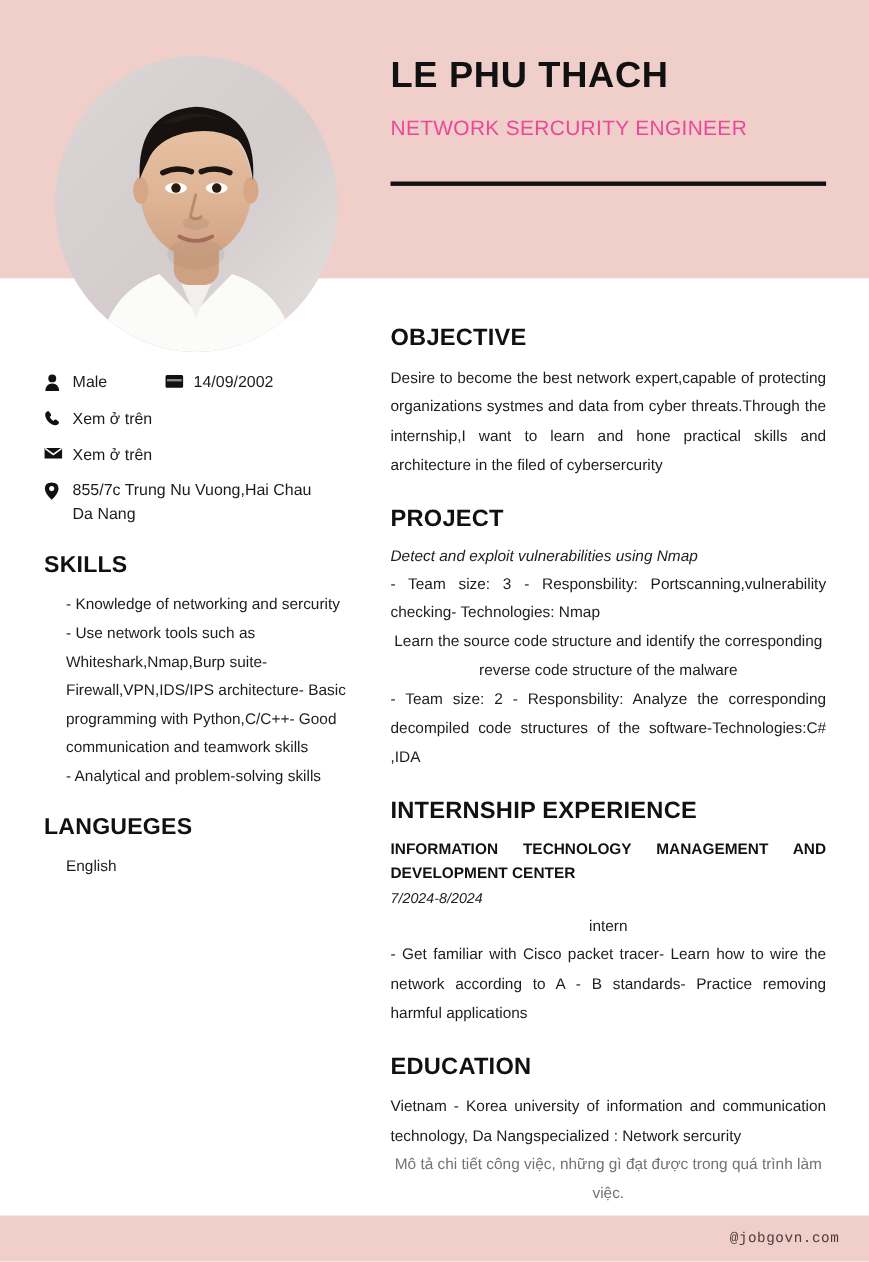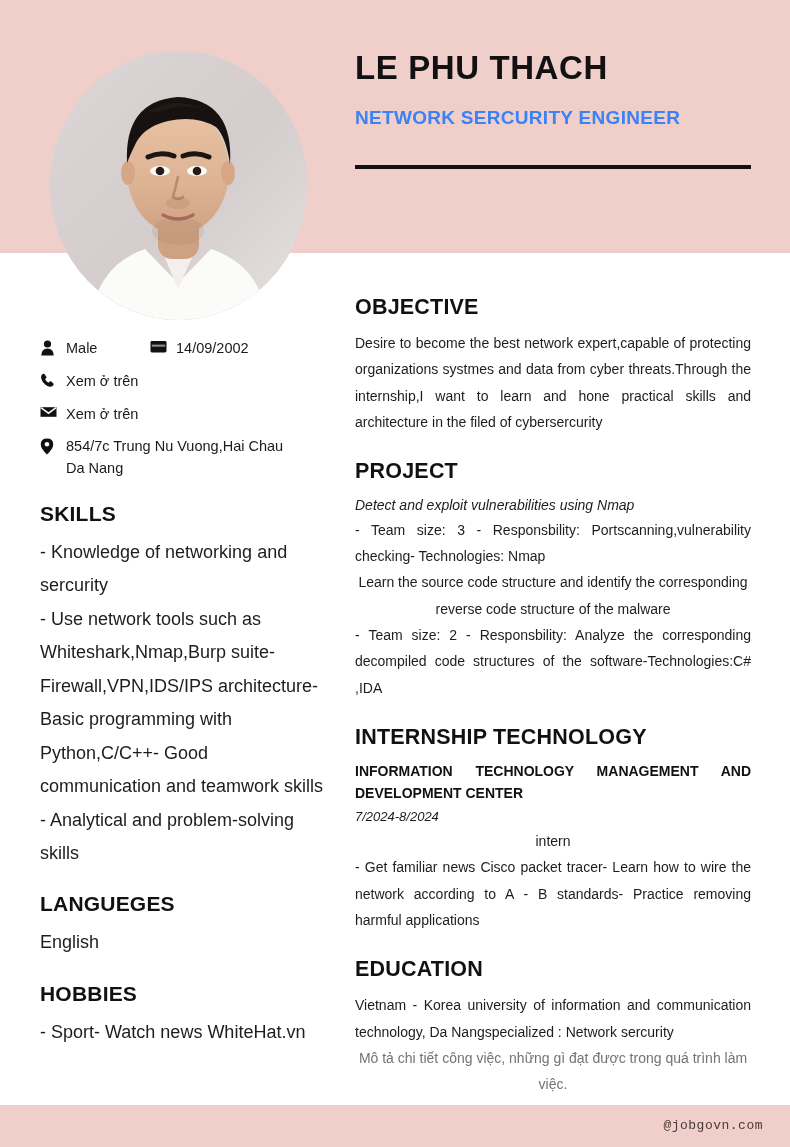--- a/index.html
+++ b/index.html
@@ -37,21 +37,21 @@
   .photo-svg { display:block; width:100%; height:100%; }
 
   
   .name {
     position:absolute; left:355px; top:50px;
     font-size:33px; font-weight:bold; letter-spacing:.6px; color:#111;
     line-height:1.1;
   }
   .job-title {
     position:absolute; left:355px; top:107px;
-    font-size:19px; font-weight:bold; letter-spacing:.3px; color:#3b82f6;
+    font-size:19px; font-weight:normal; letter-spacing:.3px; color:#ec4899;
   }
   .header-rule {
     position:absolute; left:355px; top:165px; width:396px; height:4px;
     background:#111;
   }
 
   
   .left-col { position:absolute; left:40px; top:338px; width:290px; }
   .contact-grid { position:relative; }
   .contact-row { display:flex; align-items:flex-start; margin-bottom:11px; min-height:21px; }
@@ -63,21 +63,21 @@
   .c-text { font-size:14.5px; color:#1b1b1b; line-height:1.5; }
   .contact-row.split { }
   .col-a { display:flex; width:110px; flex:0 0 110px; }
   .col-b { display:flex; }
 
   .sec-title {
     font-size:21px; font-weight:bold; letter-spacing:.2px; color:#111;
     margin-top:22px; margin-bottom:10px;
   }
   .left-body {
-    font-size:18px; color:#1d1d1d; line-height:1.86;
+    font-size:14px; color:#1d1d1d; line-height:1.86;margin-left:20px;
   }
 
   
   .right-col { position:absolute; left:355px; top:295px; width:396px; }
   .r-sec-title {
     font-size:21.5px; font-weight:bold; letter-spacing:.2px; color:#111;
     margin-bottom:10px;
   }
   .r-sec + .r-sec { margin-top:24px; }
   .r-body {
@@ -198,41 +198,37 @@
         <span class="c-text">Xem ở trên</span>
       </div>
 
       <div class="contact-row">
         <span class="c-icon">
           <svg width="14" height="17" viewBox="0 0 14 17">
             <path d="M7 0.6 Q0.8 0.6 0.8 6.4 Q0.8 10.6 7 16.4 Q13.2 10.6 13.2 6.4 Q13.2 0.6 7 0.6 Z" fill="#111"></path>
             <circle cx="7" cy="6.2" r="2.3" fill="#ffffff"></circle>
           </svg>
         </span>
-        <span class="c-text" style="max-width:230px;">854/7c Trung Nu Vuong,Hai Chau Da Nang</span>
+        <span class="c-text" style="max-width:230px;">855/7c Trung Nu Vuong,Hai Chau Da Nang</span>
       </div>
 
     </div>
 
     <div>
       <div class="sec-title">SKILLS</div>
       <div class="left-body">- Knowledge of networking and sercurity</div>
       <div class="left-body">- Use network tools such as Whiteshark,Nmap,Burp suite-Firewall,VPN,IDS/IPS architecture- Basic programming with Python,C/C++- Good communication and teamwork skills</div>
       <div class="left-body">- Analytical and problem-solving skills</div>
     </div>
 
     <div>
       <div class="sec-title">LANGUEGES</div>
       <div class="left-body">English</div>
     </div>
 
-    <div>
-      <div class="sec-title">HOBBIES</div>
-      <div class="left-body">- Sport- Watch news WhiteHat.vn</div>
-    </div>
 
   </div>
 
   <div class="right-col">
 
     <div class="r-sec" style="margin-top:0;">
       <div class="r-sec-title">OBJECTIVE</div>
       <div class="r-body">Desire to become the best network expert,capable of protecting organizations systmes and data from cyber threats.Through the internship,I want to learn and hone practical skills and architecture in the filed of cybersercurity</div>
     </div>
 
@@ -242,25 +238,25 @@
         <div class="r-proj-title">Detect and exploit vulnerabilities using Nmap</div>
         <div class="r-body">- Team size: 3 - Responsbility: Portscanning,vulnerability checking- Technologies: Nmap</div>
       </div>
       <div>
         <div class="r-body left">Learn the source code structure and identify the corresponding reverse code structure of the malware</div>
         <div class="r-body">- Team size: 2 - Responsbility: Analyze the corresponding decompiled code structures of the software-Technologies:C# ,IDA</div>
       </div>
     </div>
 
     <div class="r-sec">
-      <div class="r-sec-title">INTERNSHIP TECHNOLOGY</div>
+      <div class="r-sec-title">INTERNSHIP EXPERIENCE</div>
       <div class="r-org">INFORMATION TECHNOLOGY MANAGEMENT AND DEVELOPMENT CENTER</div>
       <div class="r-date">7/2024-8/2024</div>
       <div class="r-body left">intern</div>
-      <div class="r-body">- Get familiar news Cisco packet tracer- Learn how to wire the network according to A - B standards- Practice removing harmful applications</div>
+      <div class="r-body">- Get familiar with Cisco packet tracer- Learn how to wire the network according to A - B standards- Practice removing harmful applications</div>
     </div>
 
     <div class="r-sec">
       <div class="r-sec-title">EDUCATION</div>
       <div class="r-body">Vietnam - Korea university of information and communication technology, Da Nangspecialized : Network sercurity</div>
       <div class="r-body left r-muted"> Mô tả chi tiết công việc, những gì đạt được trong quá trình làm việc.</div>
     </div>
 
   </div>
 

